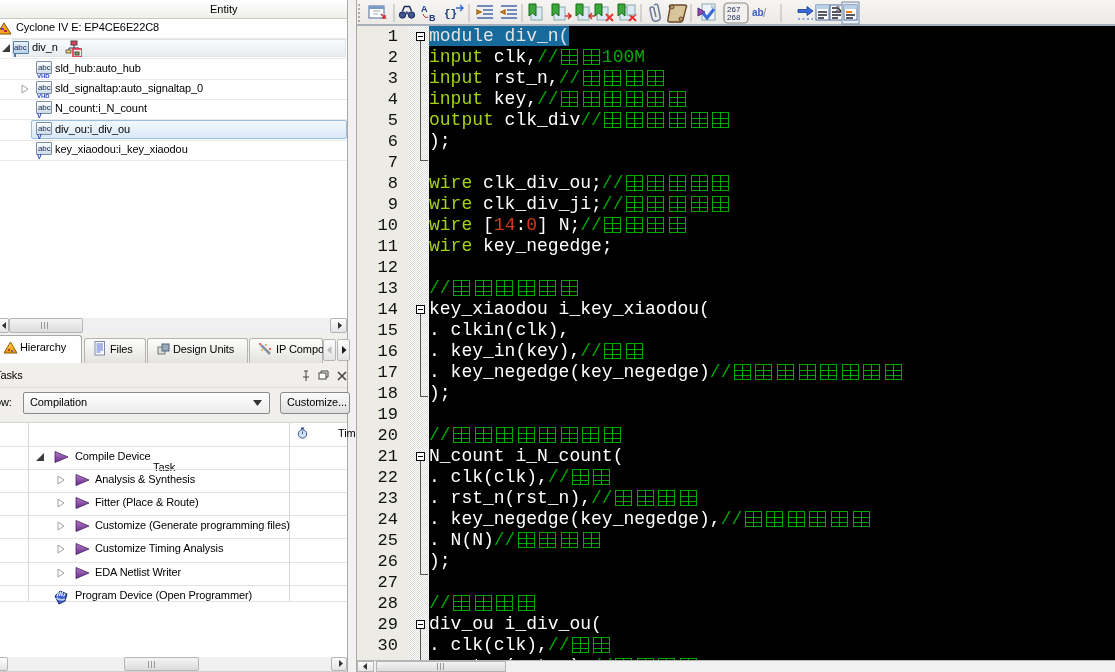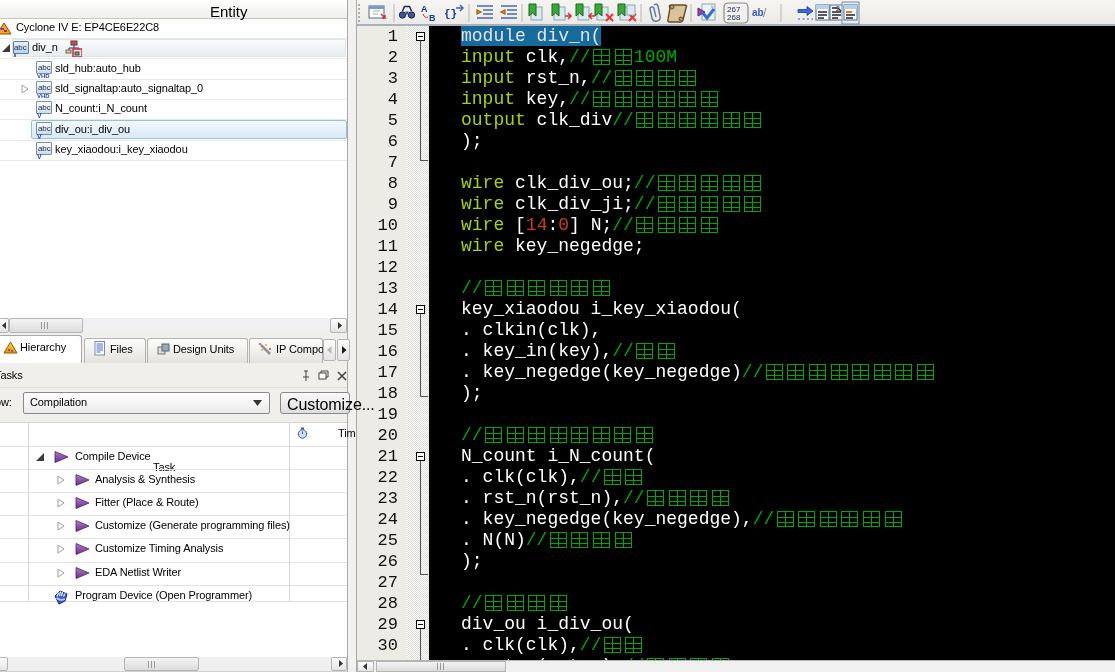--- a/index.html
+++ b/index.html
@@ -5,40 +5,40 @@
 body{width:1115px;height:672px;overflow:hidden;position:relative;background:#fff;
   font-family:"Liberation Sans",sans-serif;}
 .abs{position:absolute;}
 
 #left{position:absolute;left:0;top:0;width:348px;height:672px;background:#fff;}
 #lborder{position:absolute;left:347px;top:0;width:1px;height:672px;background:#a9a9a9;}
 #splitter{position:absolute;left:348px;top:0;width:9px;height:672px;background:#f2f1ef;}
 #spl2{position:absolute;left:356px;top:0;width:1px;height:672px;background:#a9a9a9;}
 #ehead{position:absolute;left:0;top:0;width:347px;height:18px;
   background:linear-gradient(#ffffff,#efefec);border-bottom:1px solid #c9c9c3;
-  font-size:15px;color:#000;}
+  font-size:11px;color:#000;}
 #ehead span{position:absolute;left:210px;top:3px;}
 .trow{position:absolute;left:0;width:347px;height:20px;border-bottom:1px solid #e9e9e7;font-size:11px;letter-spacing:-0.1px;color:#000;}
 .tlab{position:absolute;top:3px;white-space:nowrap;}
 
 .abcico{position:absolute;width:14px;height:11px;border:1px solid #7d8ea0;
   background:linear-gradient(#fdfefe,#cddcea);border-radius:1px;}
 
 #toolbar{position:absolute;left:357px;top:0;width:758px;height:26px;
   background:linear-gradient(#f6f5f3,#ebeae6);border-bottom:2px solid #a8b0bd;box-sizing:border-box;}
 #gutter{position:absolute;left:357px;top:26px;width:50px;height:635px;background:#ecece4;}
 #foldm{position:absolute;left:407px;top:26px;width:22px;height:635px;background:#fff;
   background-image:linear-gradient(45deg,#dcdcd8 25%,transparent 25%,transparent 75%,#dcdcd8 75%),
     linear-gradient(45deg,#dcdcd8 25%,transparent 25%,transparent 75%,#dcdcd8 75%);
   background-size:2px 2px;background-position:0 0,1px 1px;}
 #code{position:absolute;left:429px;top:26px;width:686px;height:635px;background:#000;}
 #nums{position:absolute;left:357px;top:26px;width:41px;text-align:right;
   font-family:"Liberation Mono",monospace;font-size:17px;line-height:21px;color:#111;}
 .cl{position:absolute;left:429px;height:21px;font-family:"Liberation Mono",monospace;
-  font-size:18px;line-height:21px;white-space:pre;color:#fff;padding-left:32px;}
+  font-size:18px;line-height:21px;white-space:pre;color:#fff;}
 .kw{color:#a3d116;}
 .cm{color:#00a800;}
 .nm{color:#ce3b16;}
 .sel{background:#176a9c;color:#e4e4e4;}
 
 .k{display:inline-block;width:17px;height:16px;margin:0 2.3px;vertical-align:-2.5px;
   box-sizing:border-box;border:1px solid #00a800;
   background-image:linear-gradient(#00a800,#00a800),linear-gradient(#00a800,#00a800),linear-gradient(#00a800,#00a800);
   background-size:100% 1px,1px 100%,100% 1px;background-position:0 42%,50% 0,0 78%;background-repeat:no-repeat;}
 
@@ -338,21 +338,21 @@
       </g>
     </svg>
 <div class="abs" style="left:0;top:387px;width:347px;height:1px;background:#dddcd8;"></div>
 <div class="abs" style="left:-14px;top:396px;font-size:11px;letter-spacing:-0.1px;color:#000;">Flow:</div>
 <div class="abs" style="left:23px;top:392px;width:247px;height:22px;background:linear-gradient(#ffffff,#ebebeb);border:1px solid #8a8a8a;border-radius:2px;box-sizing:border-box;"></div>
 <div class="abs" style="left:30px;top:396px;font-size:11px;letter-spacing:-0.1px;color:#000;">Compilation</div>
 <svg class="abs" style="left:253px;top:400px" width="10" height="7">
       <polygon points="0,0 9,0 4.5,6" fill="#333"></polygon>
     </svg>
 <div class="abs" style="left:280px;top:392px;width:70px;height:22px;background:linear-gradient(#fbfbfb,#dedede);border:1px solid #8a8a8a;border-radius:3px;box-sizing:border-box;"></div>
-<div class="abs" style="left:287px;top:396px;font-size:16px;letter-spacing:-0.1px;color:#000;">Customize...</div>
+<div class="abs" style="left:287px;top:396px;font-size:11px;letter-spacing:-0.1px;color:#000;">Customize...</div>
 <div class="abs" style="left:0;top:422px;width:347px;height:1px;background:#d5d5d2;"></div>
 <div class="abs" style="left:153px;top:427px;font-size:11px;letter-spacing:-0.1px;color:#000;margin-top:34px;">Task</div>
 <svg class="abs" style="left:297px;top:427px" width="11" height="12">
       <circle cx="5.5" cy="7" r="4.2" fill="#cfe0f2" stroke="#3a5a9a"></circle>
       <rect x="4" y="0.5" width="3" height="2" fill="#3a5a9a"></rect>
       <path d="M5.5 7 V4.5" stroke="#3a5a9a"></path>
     </svg>
 <div class="abs" style="left:338px;top:427px;font-size:11px;letter-spacing:-0.1px;color:#000;">Tim</div>
 <div class="abs" style="left:0;top:445.5px;width:347px;height:1px;background:#e3e3e1;"></div>
 <div class="abs" style="left:0;top:468.7px;width:347px;height:1px;background:#e3e3e1;"></div>

